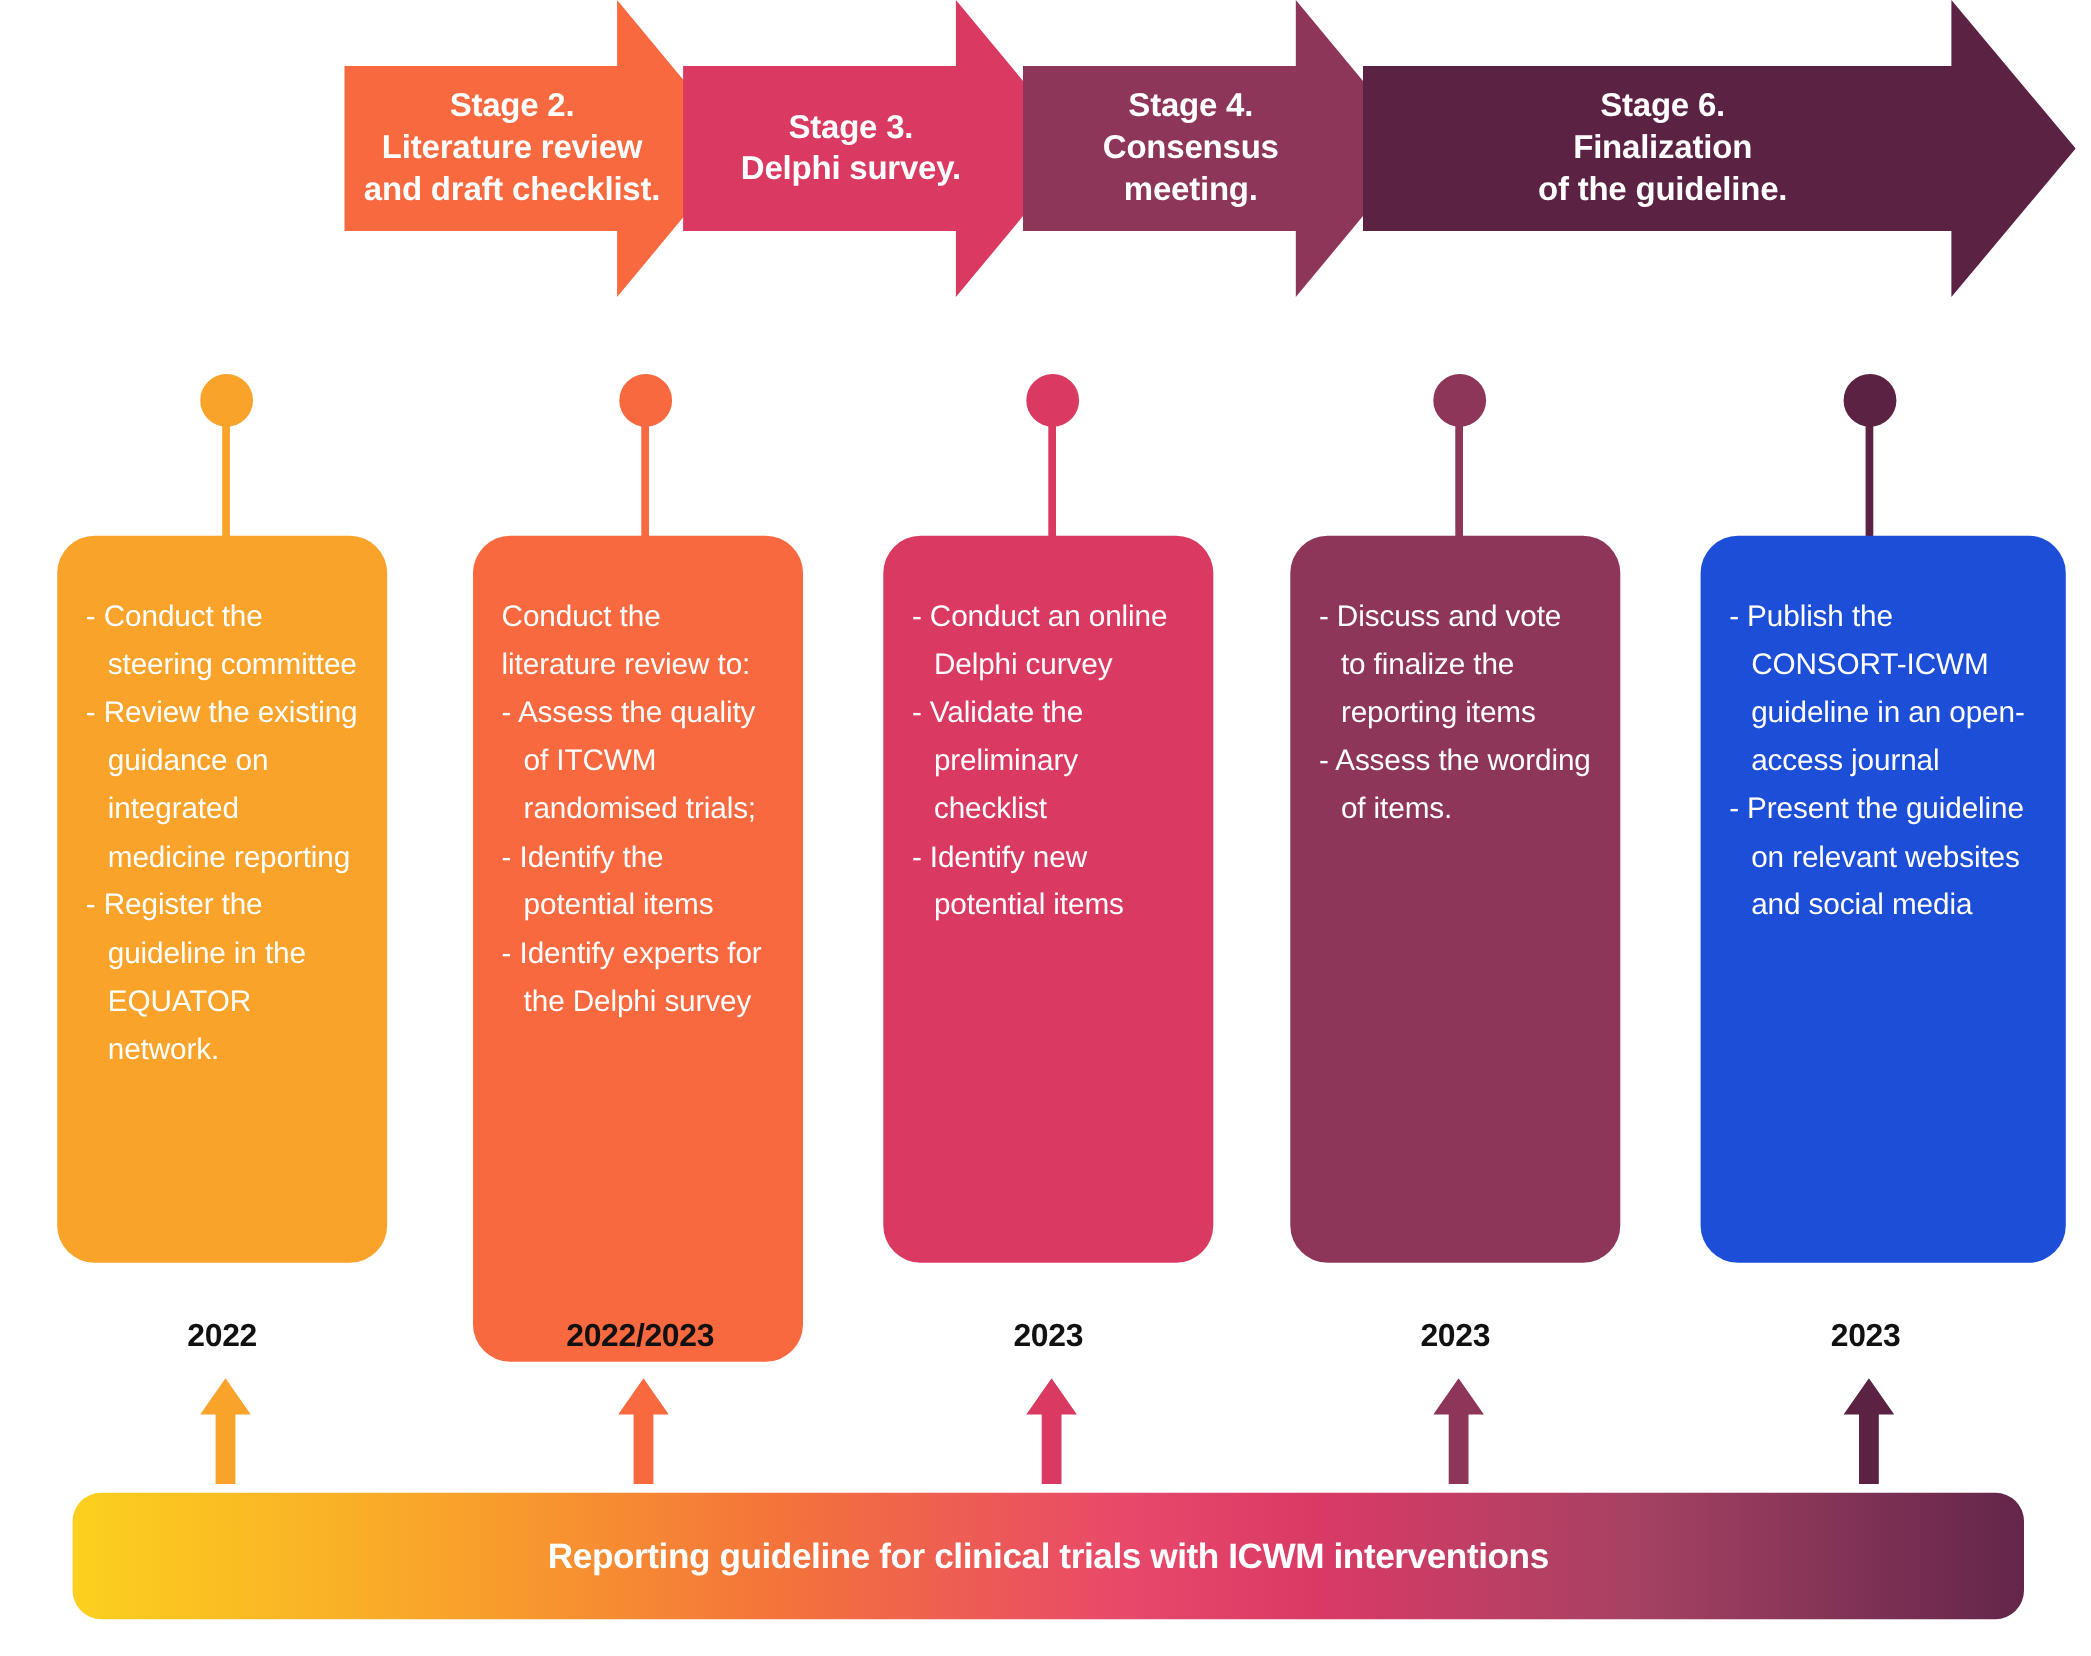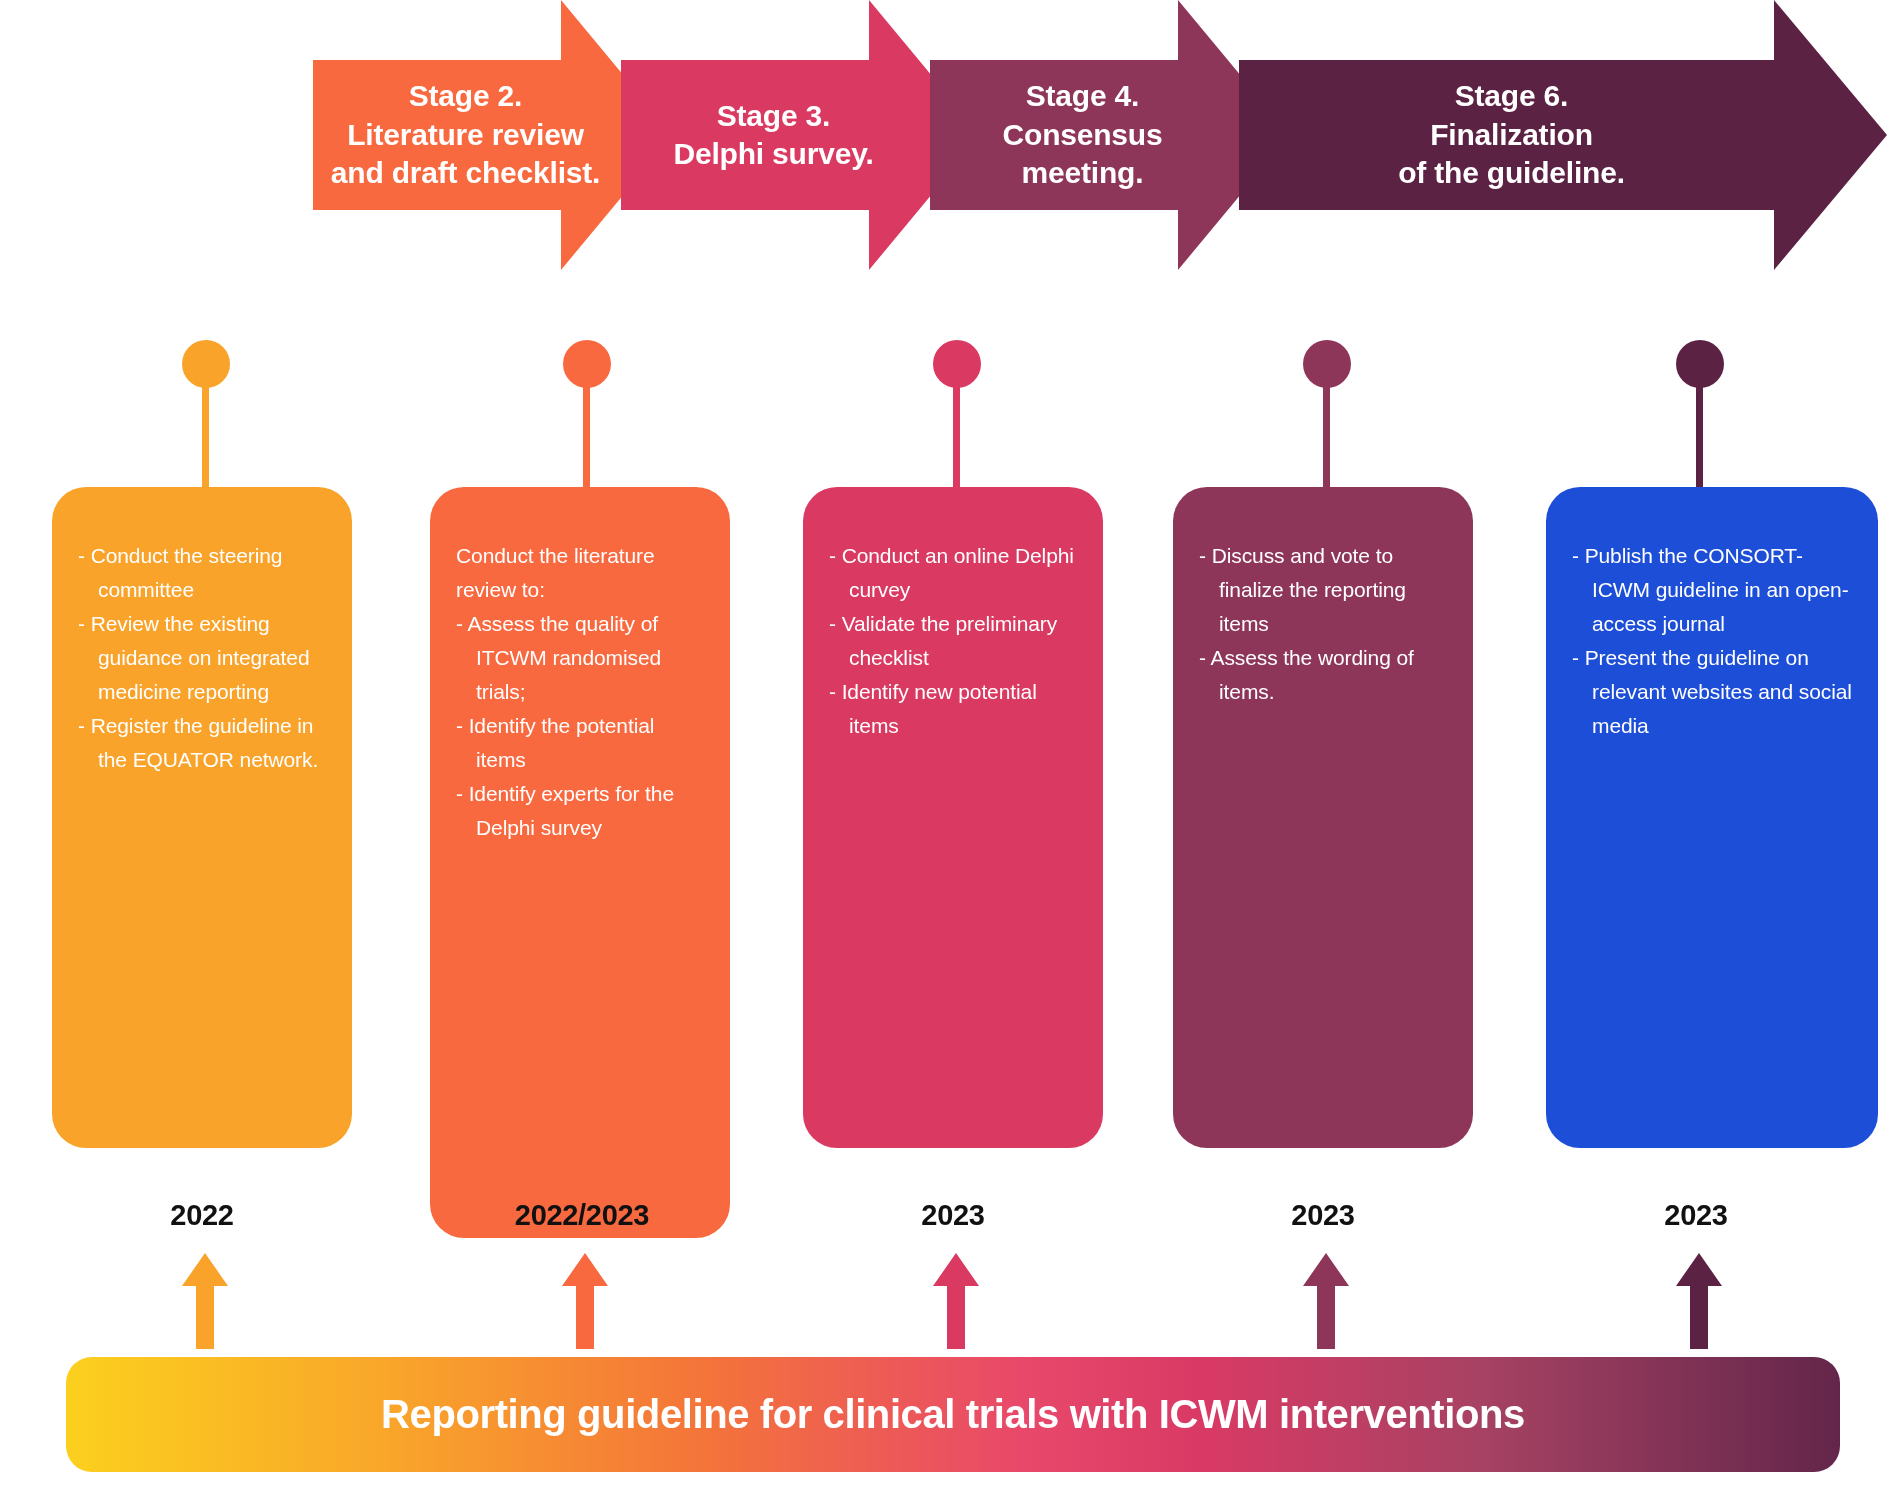--- a/index.html
+++ b/index.html
@@ -81,21 +81,21 @@
     box-sizing: border-box;
     padding: 52px 26px 30px 26px;
   }
   .card-list {
     margin: 0;
     padding: 0;
     list-style: none;
   }
   .card-list li {
     color: #ffffff;
-    font-size: 21px;
+    font-size: 27px;
     line-height: 1.62;
     letter-spacing: -0.1px;
     padding-left: 20px;
     text-indent: -20px;
     margin: 0;
   }
   .card-list li.no-bullet {
     padding-left: 0;
     text-indent: 0;
   }
@@ -133,21 +133,21 @@
       #e8486a 54%,
       #d93a65 64%,
       #a64263 80%,
       #63264a 100%);
     display: flex;
     align-items: center;
     justify-content: center;
   }
   .banner-text {
     color: #ffffff;
-    font-size: 40px;
+    font-size: 32px;
     font-weight: bold;
     letter-spacing: -0.4px;
     white-space: nowrap;
   }
 </style>
 </head>
 <body>
 
 <div id="diagram">
 

